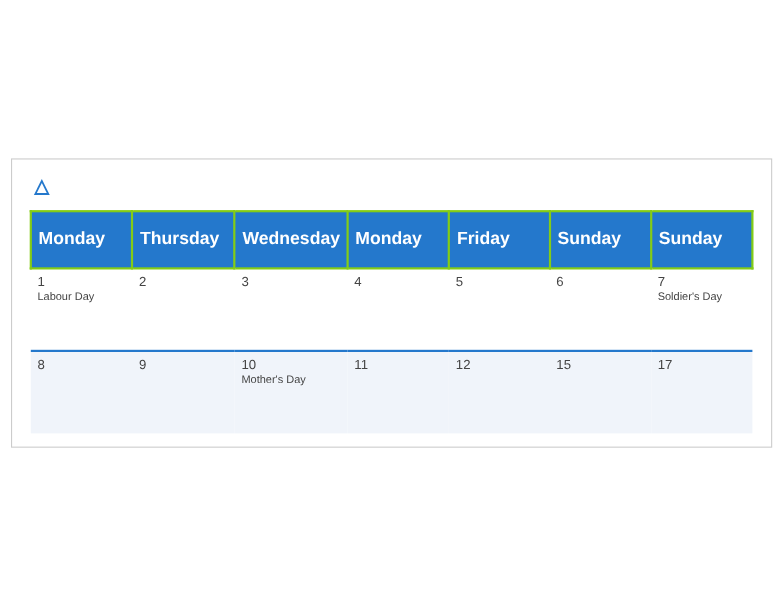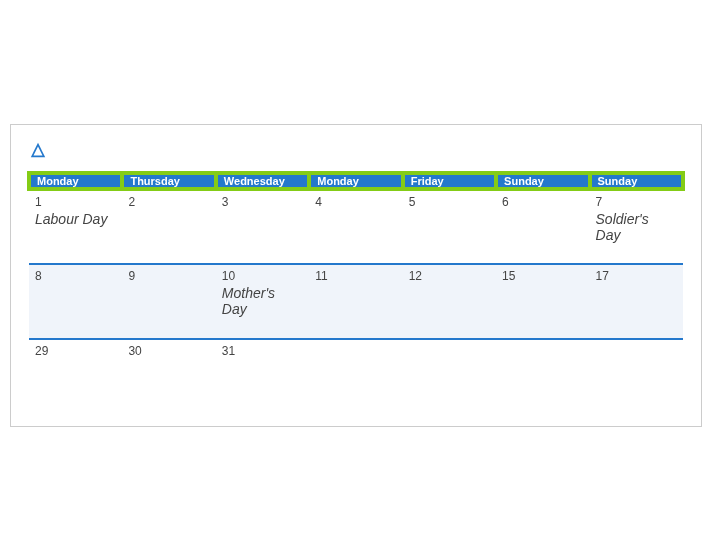--- a/index.html
+++ b/index.html
@@ -66,25 +66,25 @@
       min-width: 90px;
       text-align: right;
     }
     .calendar-grid {
       width: 100%;
       border-collapse: collapse;
     }
     .calendar-grid th {
       background: #2478cc;
       color: #fff;
-      font-size: 11px;
+      font-size: 16px;
       font-weight: bold;
       text-align: left;
-      padding: 0 6px;
-      border: 4px solid #84cc16;
+      padding: 16px 6px;
+      border: 2px solid #84cc16;
     }
     .calendar-grid td {
       vertical-align: top;
       width: calc(100% / 7);
       height: 75px;
       padding: 4px 6px;
       border: none;
       border-top: 2px solid #2478cc;
       background: #fff;
       font-size: 12px;
@@ -93,24 +93,23 @@
     .calendar-grid tr:nth-child(even) td {
       background: #f0f4fa;
     }
     .day-number {
       font-size: 12px;
       color: #444;
       display: block;
       margin-bottom: 2px;
     }
     .holiday-name {
-      font-size: 14px;
+      font-size: 10px;
       color: #444;
       display: block;
-      font-style: italic;
     }
     .empty-cell {
       background: #fff !important;
       border-top: 2px solid #2478cc;
     }
   </style>
 </head>
 <body>
 
 <div class="calendar-container">
@@ -187,30 +186,15 @@
           <td>
             <span class="day-number">12</span>
           </td>
           <td>
             <span class="day-number">15</span>
           </td>
           <td>
             <span class="day-number">17</span>
           </td>
         </tr>
-        <tr>
-          <td>
-            <span class="day-number">29</span>
-          </td>
-          <td>
-            <span class="day-number">30</span>
-          </td>
-          <td>
-            <span class="day-number">31</span>
-          </td>
-          <td class="empty-cell"></td>
-          <td class="empty-cell"></td>
-          <td class="empty-cell"></td>
-          <td class="empty-cell"></td>
-        </tr>
       </tbody>
   </table>
 </div>
 
 </body></html>

